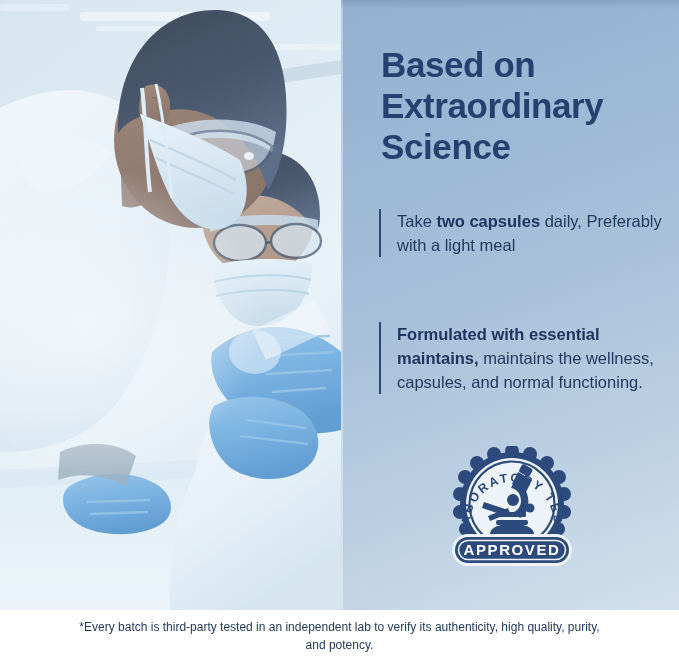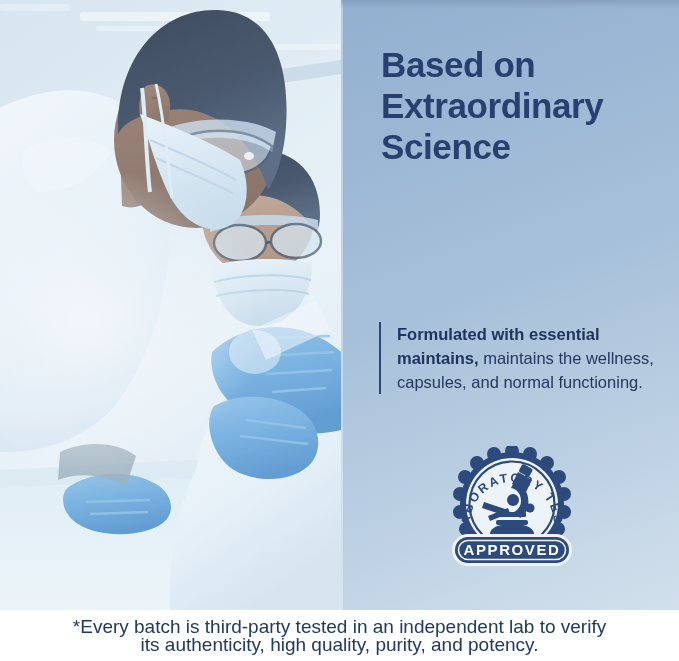--- a/index.html
+++ b/index.html
@@ -99,21 +99,21 @@
     height: 51px;
     background: #ffffff;
     display: flex;
     align-items: center;
     justify-content: center;
   }
   .footer-text {
     margin: 0;
     width: 540px;
     text-align: center;
-    font-size: 19px;
+    font-size: 12px;
     line-height: 18px;
     color: #223a5e;
   }
 </style>
 </head>
 <body>
 
 <div id="page">
 
   <div class="photo-panel">
@@ -258,20 +258,23 @@
       <rect x="0" y="0" width="341" height="610" fill="#bcd9ee" opacity="0.2"></rect>
     </svg>
   </div>
 
   <div class="content-panel">
     <div class="panel-edge"></div>
     <div class="panel-topband"></div>
 
     <h1 class="headline">Based on Extraordinary Science</h1>
 
+    <div class="bullet bullet-1">
+      <span>Take </span><b>two capsules</b><span> daily, Preferably with a light meal</span>
+    </div>
 
     <div class="bullet bullet-2">
       <b>Formulated with essential maintains,</b><span> maintains the wellness, capsules, and normal functioning.</span>
     </div>
 
   </div>
 
   <div class="badge">
     <svg viewBox="0 0 136 126">
       <defs>

